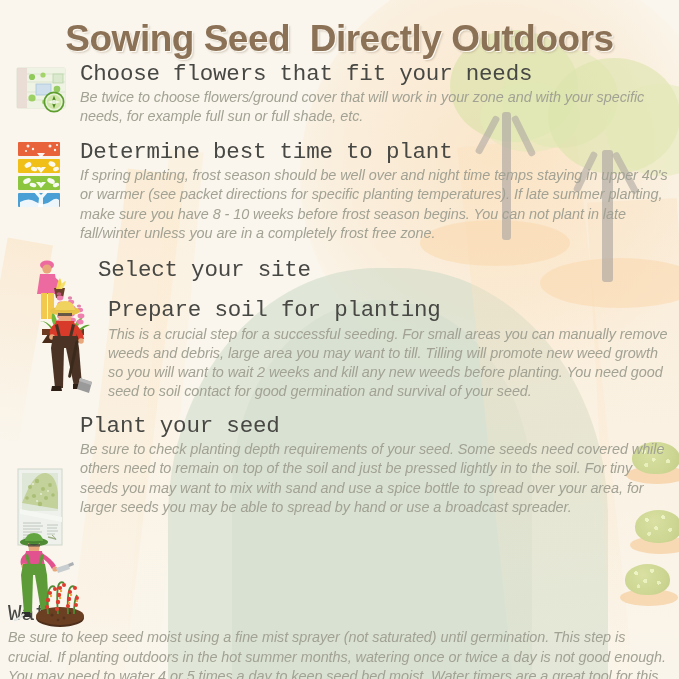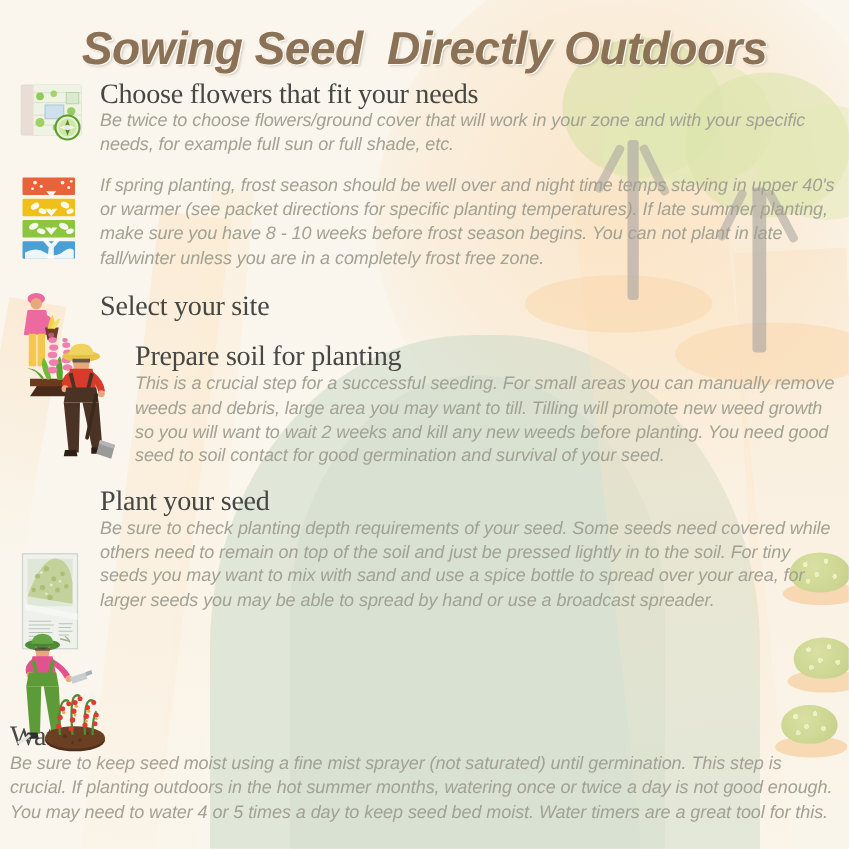--- a/index.html
+++ b/index.html
@@ -117,21 +117,20 @@
   }
 
   
   .title {
     position: absolute;
     left: 0;
     top: 18px;
     width: 679px;
     text-align: center;
     font-family: "Liberation Sans", sans-serif;
-    font-style: italic;
     font-weight: bold;
     font-size: 37px;
     letter-spacing: -0.5px;
     color: #8b7155;
     text-shadow:
       1px 1px 0 rgba(255,252,245,.95),
       2px 2px 2px rgba(150,130,105,.35);
     white-space: pre;
   }
 
@@ -158,42 +157,42 @@
     position: absolute;
     left: 4px;
     top: 0;
   }
   .txt {
     flex: 1 1 auto;
     padding-right: 10px;
     min-width: 0;
   }
   .heading {
-    font-family: Liberation Serif, serif;
+    font-family: Liberation Mono, monospace;
     font-size: 22.5px;
     font-weight: normal;
     color: #474744;
     line-height: 1.12;
     margin: 0 0 1px 0;
     letter-spacing: -0.2px;
   }
   .body {
     font-family: "Liberation Sans", sans-serif;
     font-style: italic;
     font-size: 14.4px;
     line-height: 1.34;
     color: #a2a294;
     margin: 0;
     letter-spacing: -0.05px;
   }
 
   
   .s1 { margin-top: 0px; }
   .s2 { margin-top: 13px; }
-  .s3 { margin-top: 15px; }
+  .s3 { margin-top: 15px; margin-left: 18px; }
   .s4 { margin-top: 14px; padding-left: 36px; }
   .s5 { margin-top: 12px; align-items: center; }
   .s6 { margin-top: 13px; flex-direction: column; }
 
   
   .ico { display: block; }
 </style>
 </head>
 <body>
 
@@ -308,20 +307,21 @@
               <ellipse cx="15" cy="41" rx="4" ry="2.4" transform="rotate(-25 15 41)"></ellipse>
               <ellipse cx="21" cy="45" rx="3.4" ry="2.1" transform="rotate(18 21 45)"></ellipse>
               <ellipse cx="39" cy="41" rx="4" ry="2.4" transform="rotate(25 39 41)"></ellipse>
               <ellipse cx="44" cy="45" rx="3.2" ry="2" transform="rotate(-18 44 45)"></ellipse>
             </g>
             <path d="M8 62 q9 -5 16 0 q8 5 15 -1 q5 -4 8 -1 v7 h-39 z" fill="#ffffff" opacity=".9"></path>
           </svg>
         </div>
       </div>
       <div class="txt">
+        <div class="heading">Determine best time to plant</div>
         <div class="body">If spring planting, frost season should be well over and  night time temps staying in upper 40's or warmer (see packet directions for specific planting temperatures). If late summer planting, make sure you have 8 - 10 weeks before frost season begins. You can not plant in late fall/winter unless you are in a completely frost free zone.</div>
       </div>
     </div>
 
     <div class="section s3">
       <div class="icon-slot">
         <div class="icon-art">
           <svg class="ico" width="62" height="86" viewBox="0 0 62 86">
 
             <ellipse cx="17" cy="7" rx="7" ry="4.6" fill="#ec6aa0"></ellipse>

